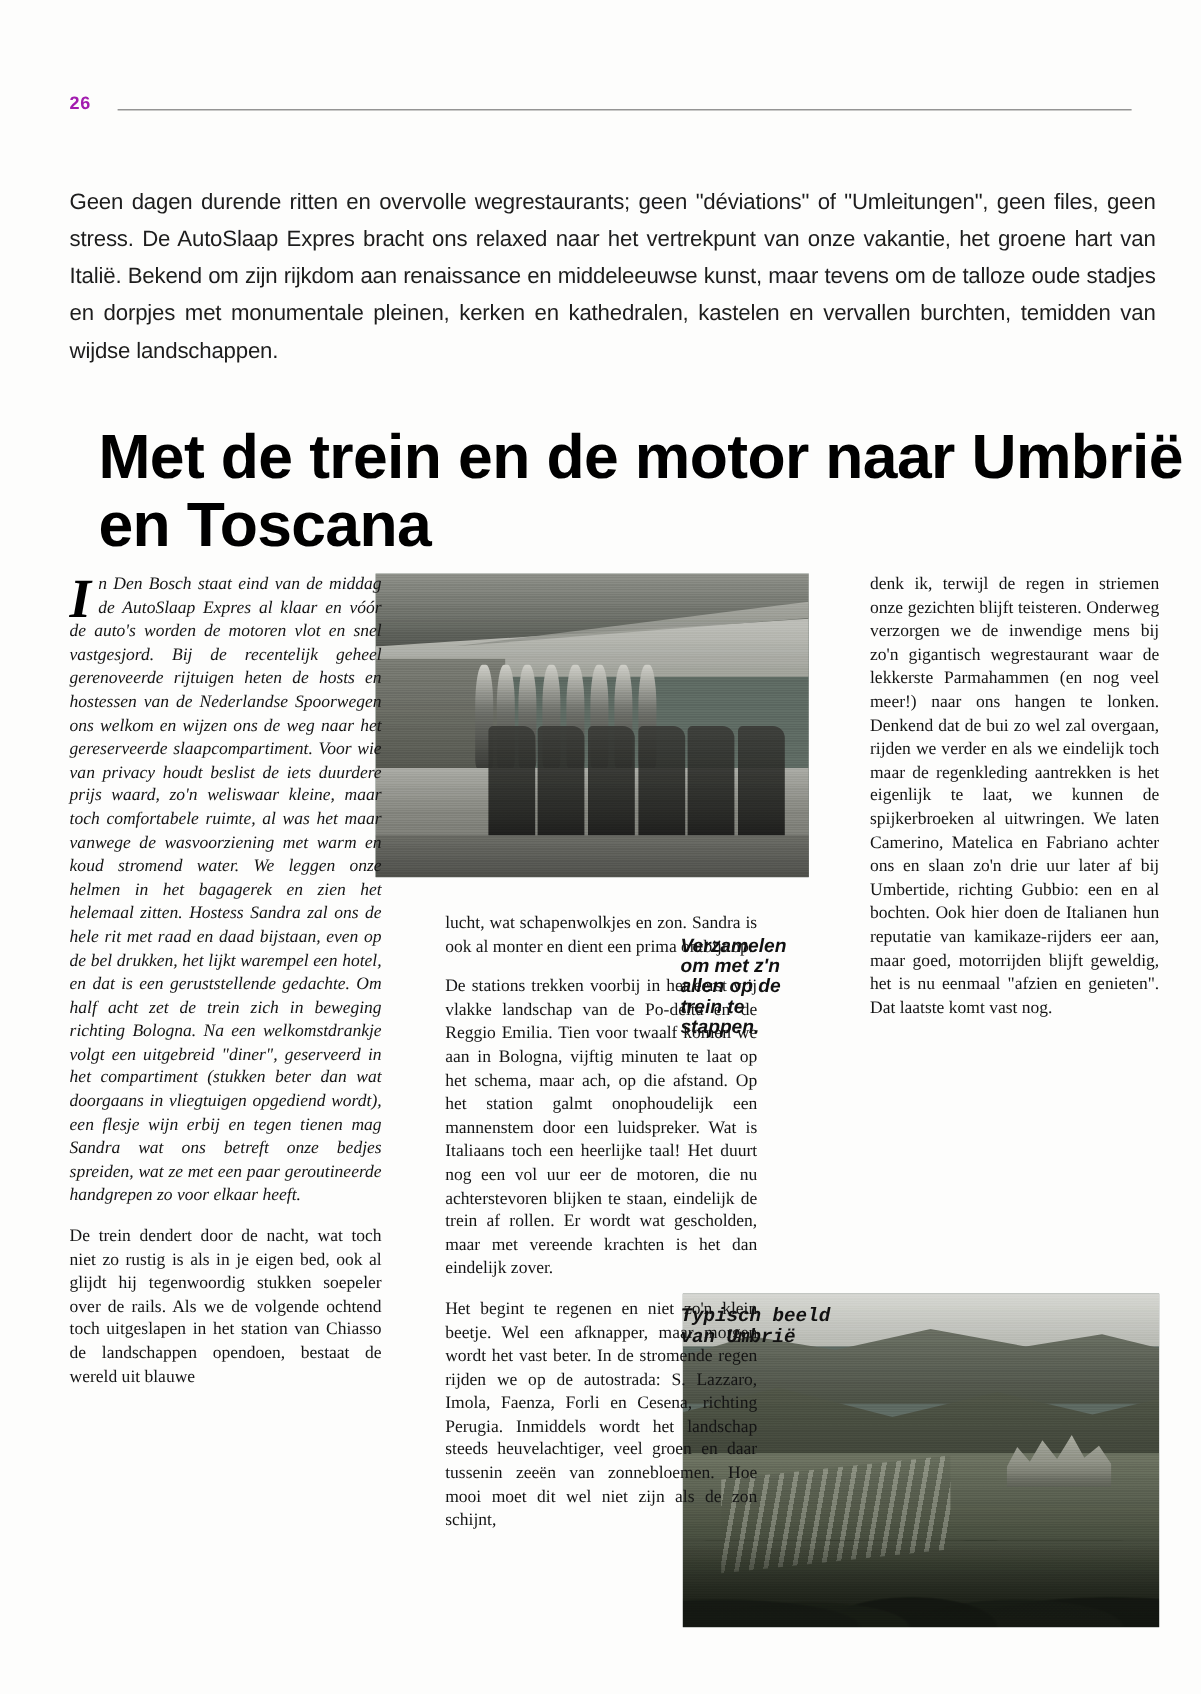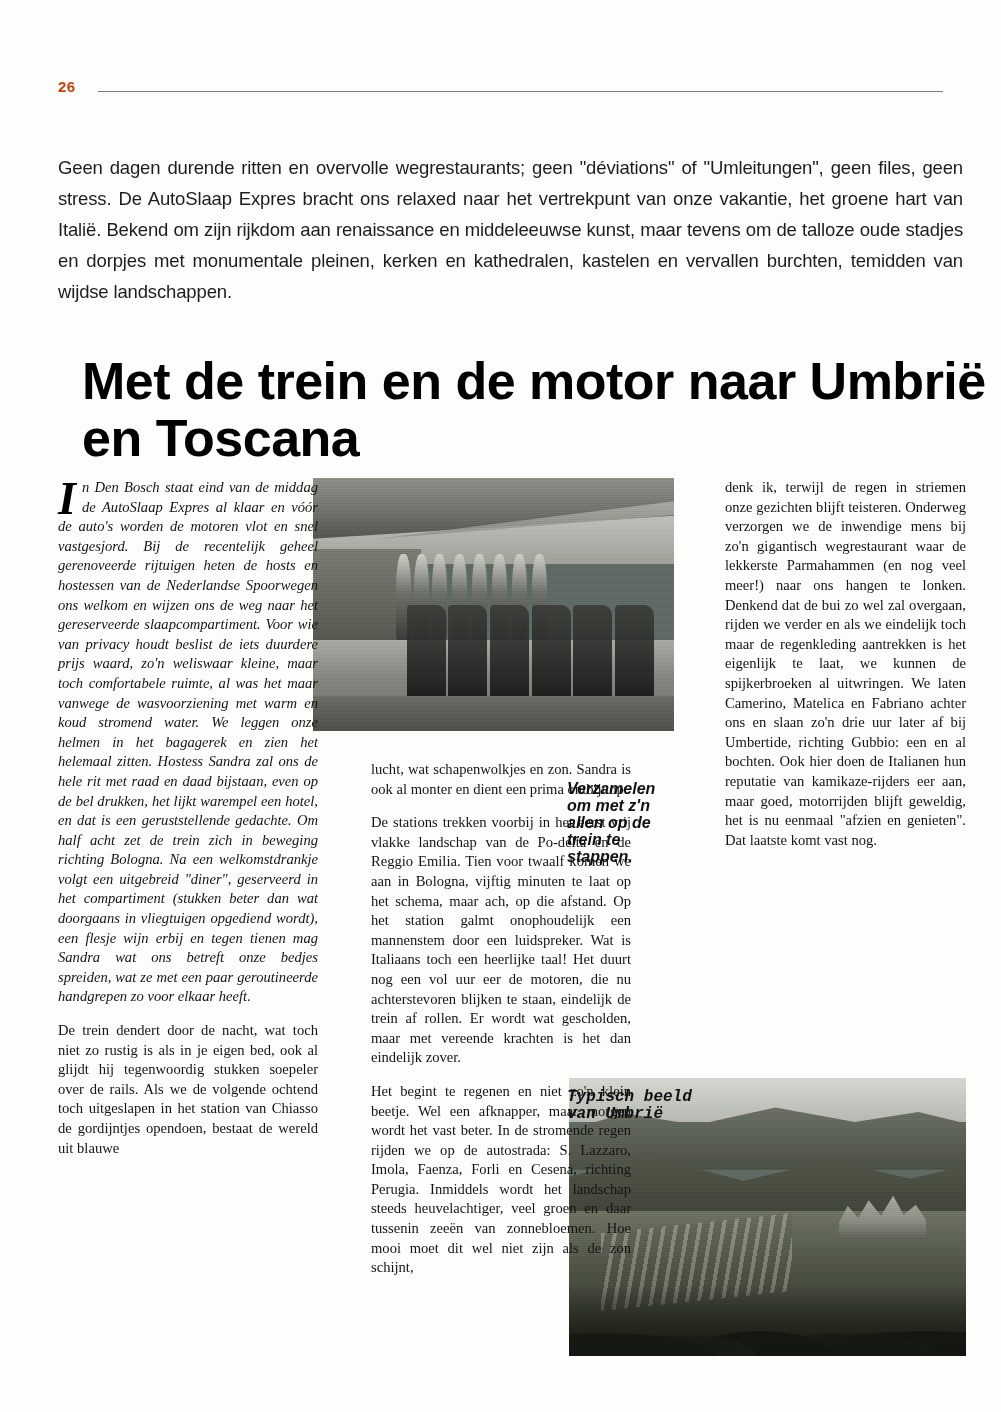--- a/index.html
+++ b/index.html
@@ -30,21 +30,21 @@
     height: 24px;
   }
   .folio {
     position: absolute;
     left: 0;
     top: 0;
     font-family: "Liberation Sans", sans-serif;
     font-weight: bold;
     font-size: 15px;
     letter-spacing: 0.5px;
-    color: #c2410c;
+    color: #a21caf;
   }
   .header-rule {
     position: absolute;
     left: 40px;
     right: 0;
     top: 13px;
     height: 1px;
     background: #7b7b7b;
   }
 
@@ -319,21 +319,21 @@
 
   <div class="caption caption-1">Verzamelen om met z'n allen op de trein te stappen.</div>
   <div class="caption caption-2">Typisch beeld van Umbrië</div>
 
   <div class="cols">
 
     <div class="col col1">
       <p class="dropcap-par italic">
         <span class="dropcap">I</span><span>n Den Bosch staat eind van de middag de AutoSlaap Expres al klaar en vóór de auto's worden de motoren vlot en snel vastgesjord. Bij de recentelijk geheel gerenoveerde rijtuigen heten de hosts en hostessen van de Nederlandse Spoorwegen ons welkom en wijzen ons de weg naar het gereserveerde slaapcompartiment. Voor wie van privacy houdt beslist de iets duurdere prijs waard, zo'n weliswaar kleine, maar toch comfortabele ruimte, al was het maar vanwege de wasvoorziening met warm en koud stromend water. We leggen onze helmen in het bagagerek en zien het helemaal zitten. Hostess Sandra zal ons de hele rit met raad en daad bijstaan, even op de bel drukken, het lijkt warempel een hotel, en dat is een geruststellende gedachte. Om half acht zet de trein zich in beweging richting Bologna. Na een welkomstdrankje volgt een uitgebreid "diner", geserveerd in het compartiment (stukken beter dan wat doorgaans in vliegtuigen opgediend wordt), een flesje wijn erbij en tegen tienen mag Sandra wat ons betreft onze bedjes spreiden, wat ze met een paar geroutineerde handgrepen zo voor elkaar heeft.</span>
       </p>
-      <p>De trein dendert door de nacht, wat toch niet zo rustig is als in je eigen bed, ook al glijdt hij tegenwoordig stukken soepeler over de rails. Als we de volgende ochtend toch uitgeslapen in het station van Chiasso de gordijntjes opendoen, bestaat de wereld uit blauwe</p>
+      <p>De trein dendert door de nacht, wat toch niet zo rustig is als in je eigen bed, ook al glijdt hij tegenwoordig stukken soepeler over de rails. Als we de volgende ochtend toch uitgeslapen in het station van Chiasso de landschappen opendoen, bestaat de wereld uit blauwe</p>
     </div>
 
     <div class="col col2">
       <div class="photo-spacer-1"></div>
       <p>lucht, wat schapenwolkjes en zon. Sandra is ook al monter en dient een prima ontbijt op.</p>
       <p>De stations trekken voorbij in het eerst vrij vlakke landschap van de Po-delta en de Reggio Emilia. Tien voor twaalf komen we aan in Bologna, vijftig minuten te laat op het schema, maar ach, op die afstand. Op het station galmt onophoudelijk een mannenstem door een luidspreker. Wat is Italiaans toch een heerlijke taal! Het duurt nog een vol uur eer de motoren, die nu achterstevoren blijken te staan, eindelijk de trein af rollen. Er wordt wat gescholden, maar met vereende krachten is het dan eindelijk zover.</p>
       <p>Het begint te regenen en niet zo'n klein beetje. Wel een afknapper, maar morgen wordt het vast beter. In de stromende regen rijden we op de autostrada: S. Lazzaro, Imola, Faenza, Forli en Cesena, richting Perugia. Inmiddels wordt het landschap steeds heuvelachtiger, veel groen en daar tussenin zeeën van zonnebloemen. Hoe mooi moet dit wel niet zijn als de zon schijnt,</p>
     </div>
 
     <div class="col col3">

